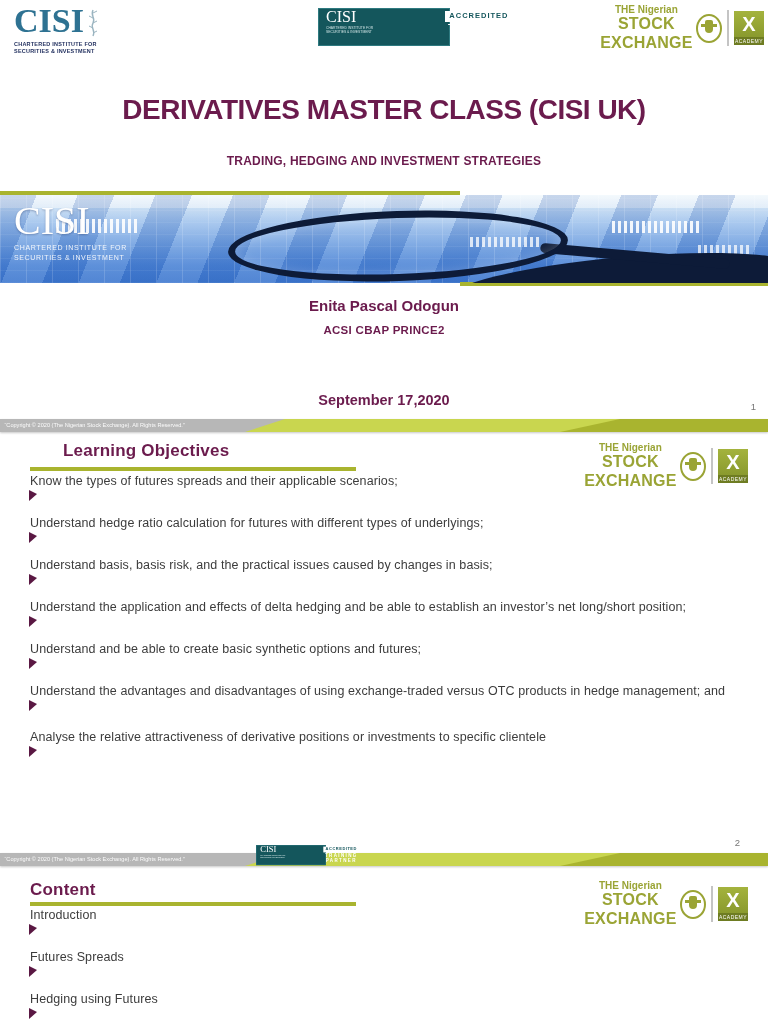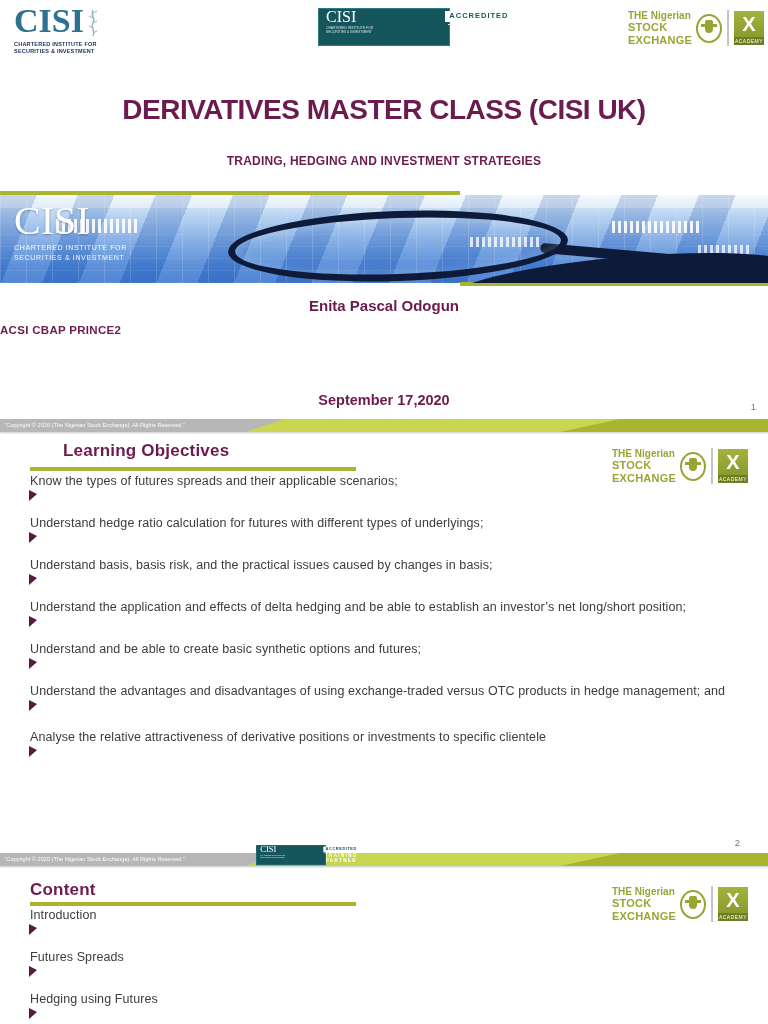--- a/index.html
+++ b/index.html
@@ -26,23 +26,23 @@
   .acc-tag{font-size:8px;color:#cfe3e4;transform:scale(.42);transform-origin:0 0;
            white-space:nowrap;line-height:1.2;margin-top:1px;}
   .acc-right{display:flex;flex-direction:column;align-items:center;}
   .acc-box{background:#fff;color:#14565c;font-size:7.5px;font-weight:700;letter-spacing:1px;
            padding:1px 4px;line-height:1.1;}
   .acc-line{color:#fff;font-size:8.5px;font-weight:600;letter-spacing:2.6px;margin-top:1.5px;line-height:1.05;}
   .badge-pos1{position:absolute;left:318px;top:8px;}
 
   
   .nse{position:absolute;display:flex;align-items:center;justify-content:flex-end;gap:3px;height:48px;}
-  .nse-text{text-align:left;color:#9aa435;font-weight:800;line-height:1.15;}
+  .nse-text{text-align:center;color:#9aa435;font-weight:800;line-height:1.15;}
   .nse-l1{font-size:10px;}
-  .nse-l2{font-size:11px;letter-spacing:.2px;}
+  .nse-l2{font-size:16px;letter-spacing:.2px;}
   .nse-emblem{width:22px;height:25px;border:2.5px solid #9aa435;border-radius:50%;
               position:relative;flex:0 0 auto;}
   .nse-emblem::before{content:"";position:absolute;left:7px;top:4px;width:8px;height:13px;
               background:#9aa435;border-radius:2px 2px 4px 4px;}
   .nse-emblem::after{content:"";position:absolute;left:3px;top:8px;width:16px;height:3px;
               background:#9aa435;}
   .nse-bar{width:2.5px;height:36px;background:#c4c4c4;margin:0 2px;flex:0 0 auto;}
   .xacad{width:30px;flex:0 0 auto;}
   .xacad .x{height:26px;background:linear-gradient(180deg,#a4b33d,#8a9a2e);color:#fff;
             font-weight:800;font-size:20px;display:flex;align-items:center;justify-content:center;}
@@ -51,21 +51,21 @@
 
   
   .title{position:absolute;top:94px;left:0;right:0;text-align:center;font-size:28px;
          font-weight:800;color:#6b1b4d;letter-spacing:-.5px;}
   .subtitle{position:absolute;top:154px;left:0;right:0;text-align:center;font-size:12px;
          font-weight:800;color:#6b1b4d;letter-spacing:.2px;}
   .oliveline-l{position:absolute;top:191px;left:0;width:460px;height:4px;background:#a9b42f;}
   .oliveline-r{position:absolute;top:282px;left:460px;width:308px;height:4px;background:#a9b42f;}
   .presenter{position:absolute;top:297px;left:0;right:0;text-align:center;font-size:15px;
          font-weight:800;color:#6b1b4d;}
-  .credentials{position:absolute;top:324px;left:0;right:0;font-size:11.5px;
+  .credentials{position:absolute;top:324px;left:0;right:0;text-align:center;font-size:11.5px;
          font-weight:800;color:#6b1b4d;letter-spacing:.3px;}
   .date{position:absolute;top:392px;left:0;right:0;text-align:center;font-size:14.5px;
          font-weight:600;color:#6b1b4d;}
   .pagenum{position:absolute;font-size:9.5px;color:#777;}
   .pn1{top:401px;right:12px;}
   .pn2{top:405px;right:28px;}
 
   
   .banner{position:absolute;top:195px;left:0;width:768px;height:88px;overflow:hidden;
     background:linear-gradient(180deg,#e9f3fb 0%,#cadff4 12%,#9fc2ec 32%,#6f9fe0 58%,#4c84d6 80%,#3e78cf 100%);}

